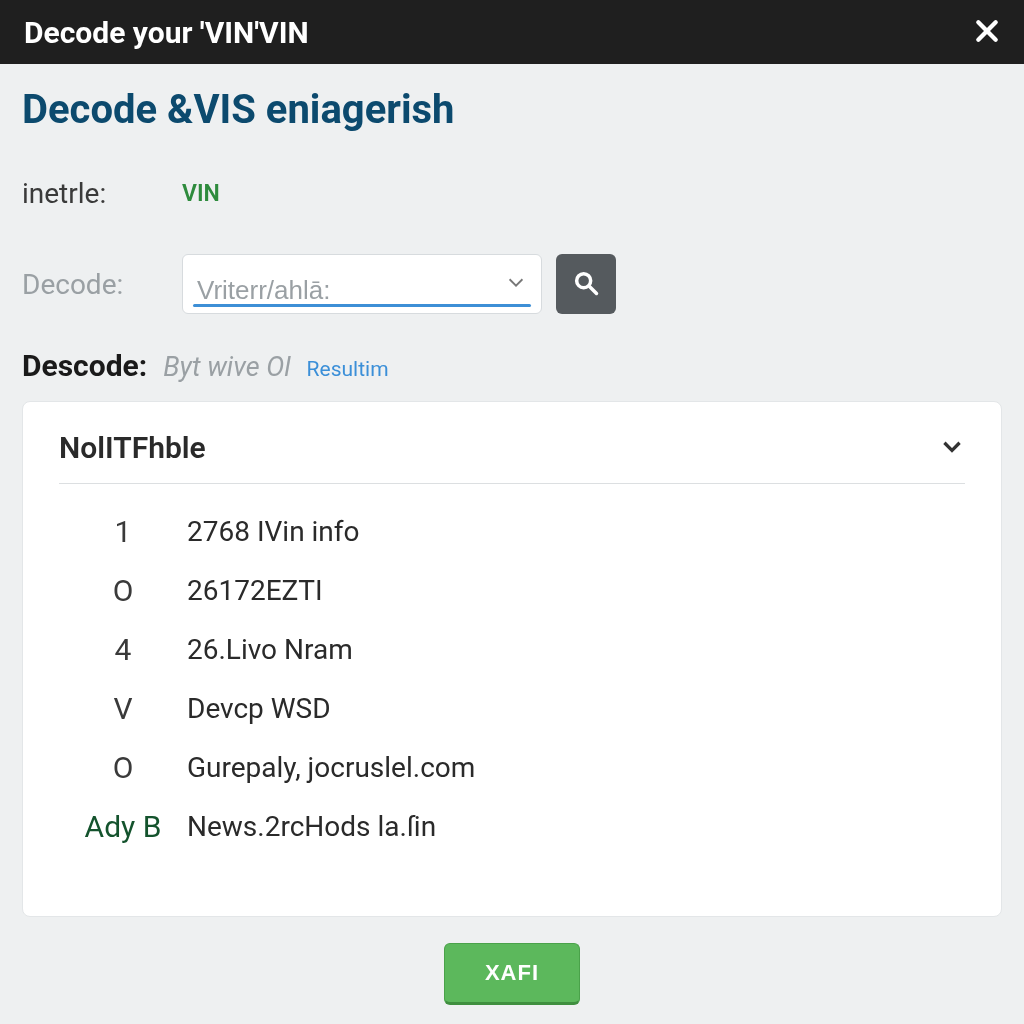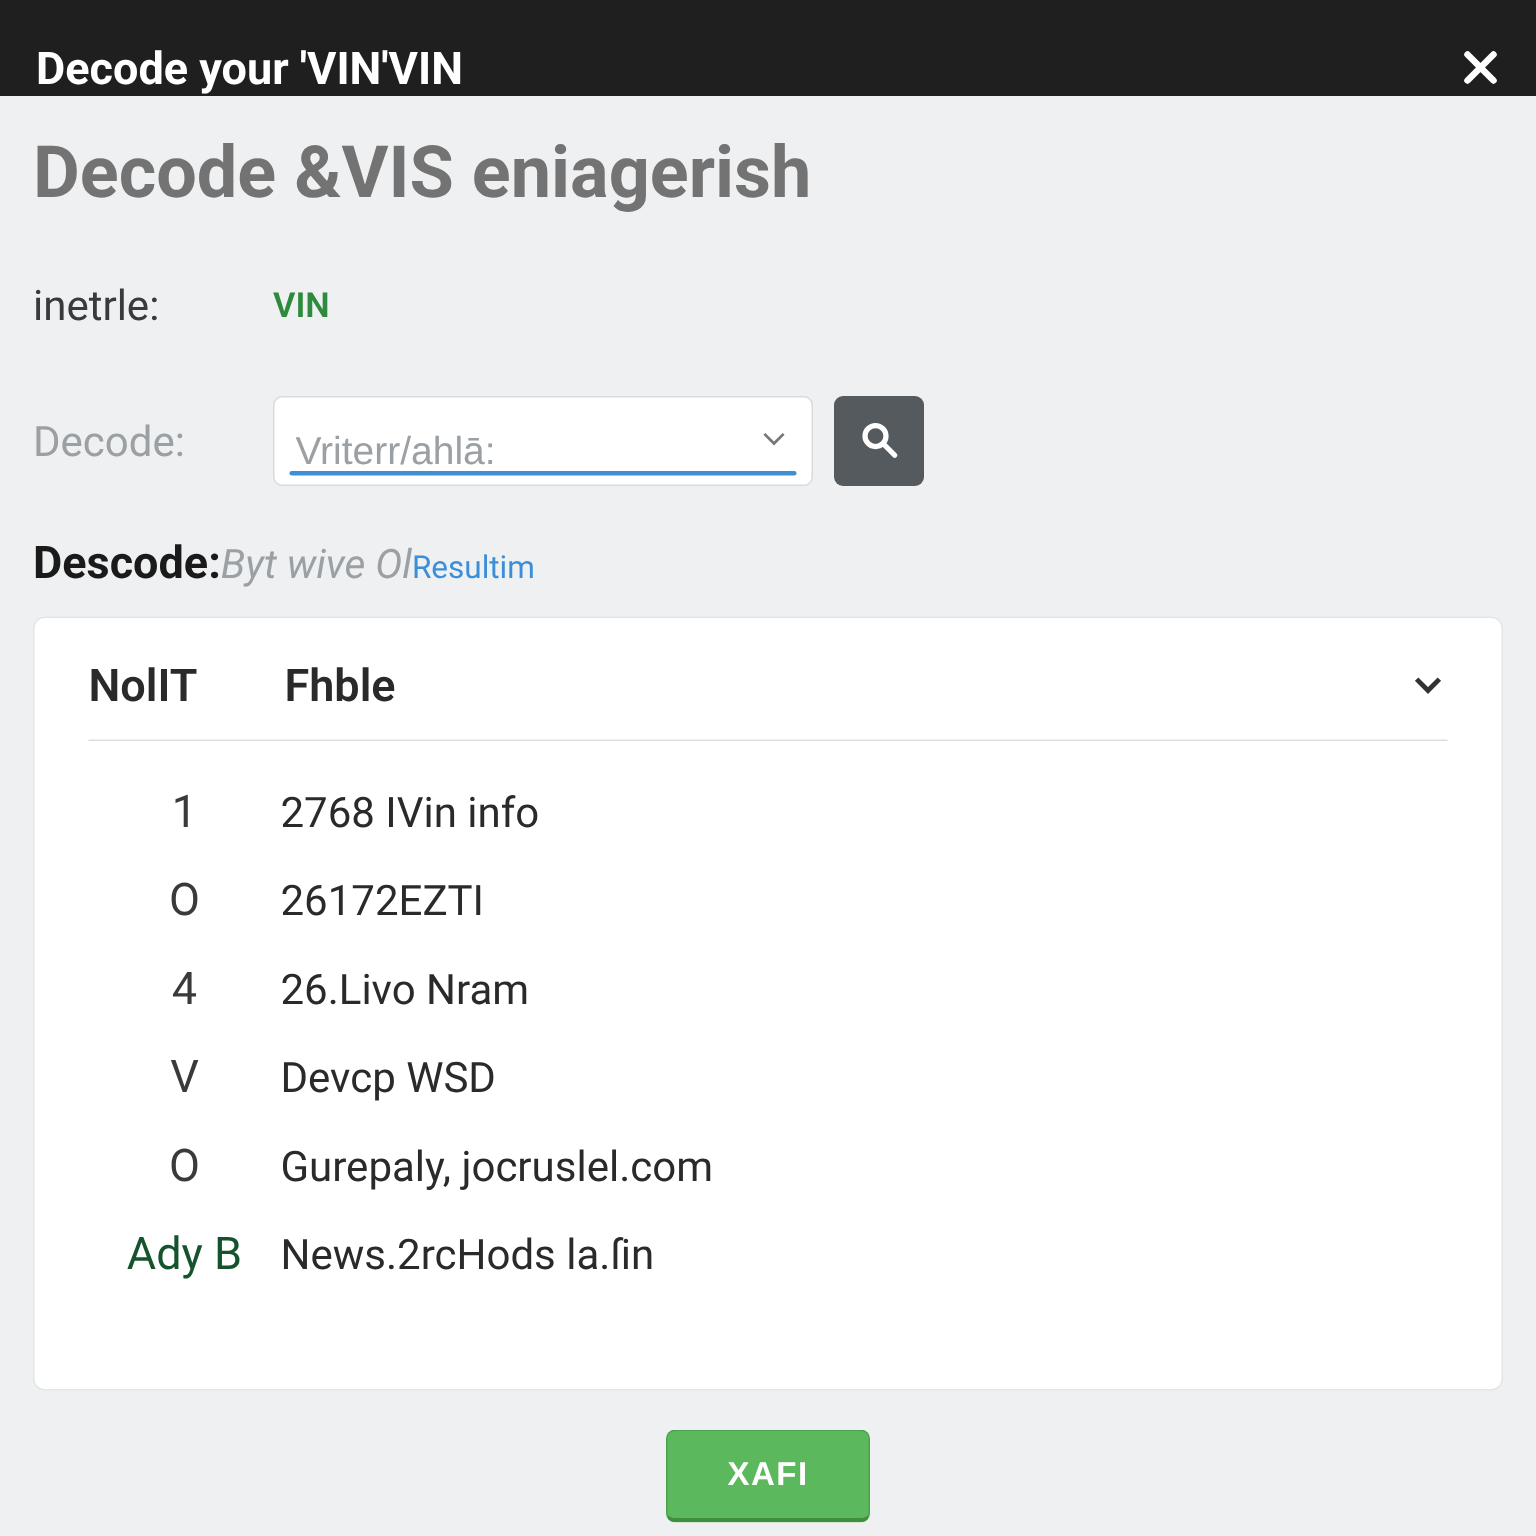--- a/index.html
+++ b/index.html
@@ -1,38 +1,38 @@
 <!DOCTYPE html>
 <html><head>
 <meta charset="utf-8">
 <style>
   * { box-sizing: border-box; margin: 0; padding: 0; }
   html, body { width: 1024px; height: 1024px; font-family: -apple-system, "Segoe UI", Roboto, Arial, sans-serif; background: #eef0f1; overflow: hidden; }
-  .titlebar { background: #1f1f1f; color: #fff; height: 64px; display: flex; align-items: flex-end; justify-content: space-between; padding: 0 24px; }
+  .titlebar { background: #1f1f1f; color: #fff; height: 64px; display: flex; align-items: center; justify-content: space-between; padding: 0 24px; }
   .titlebar h1 { font-size: 30px; font-weight: 700; }
   .close-x { font-size: 34px; font-weight: 700; cursor: pointer; line-height: 1; }
   .content { padding: 22px 22px 0 22px; }
-  .page-title { font-size: 48px; font-weight: 700; color: #737373; margin-bottom: 28px; }
+  .page-title { font-size: 40px; font-weight: 700; color: #0c4a6e; margin-bottom: 28px; }
   .form-row { display: flex; align-items: center; margin-bottom: 18px; margin-top: 44px; }
   .form-label { width: 160px; font-size: 28px; color: #3a3a3a; }
   .form-label.muted { color: #9aa0a4; }
   .vin-text { font-size: 23px; font-weight: 600; color: #2e8b3d; }
   .select-wrap { position: relative; width: 360px; height: 60px; background: #fff; border: 1px solid #d7dbde; border-radius: 6px; display: flex; align-items: center; padding: 12px 48px 0 14px; }
   .select-wrap input { border: none; outline: none; width: 100%; font-size: 26px; color: #333; background: transparent; }
   .select-wrap input::placeholder { color: #9aa0a4; }
   .select-wrap .underline { position: absolute; left: 10px; right: 10px; bottom: 6px; height: 3px; background: #3d8fd6; border-radius: 2px; }
   .select-wrap .chev { position: absolute; right: 14px; top: 50%; transform: translateY(-50%); }
   .search-btn { width: 60px; height: 60px; margin-left: 14px; background: #555a5e; border: none; border-radius: 6px; display: flex; align-items: center; justify-content: center; cursor: pointer; }
-  .decode-row { display: flex; align-items: baseline; margin-top: 34px; margin-bottom: 18px; }
+  .decode-row { display: flex; align-items: baseline; gap: 16px; margin-top: 34px; margin-bottom: 18px; }
   .decode-label { font-size: 30px; font-weight: 700; color: #1a1a1a; }
   .decode-sub { font-size: 27px; font-style: italic; color: #9aa0a4; }
   .decode-link { font-size: 21px; color: #3b8fd8; text-decoration: none; }
   .panel { background: #fff; border: 1px solid #e3e6e8; border-radius: 8px; padding: 28px 36px 60px 36px; min-height: 500px; }
   .panel-head { display: flex; align-items: center; justify-content: space-between; border-bottom: 1px solid #dcdfe1; padding-bottom: 18px; margin-bottom: 18px; }
-  .head-cols { display: flex; gap: 58px; }
+  .head-cols { display: flex; }
   .head-col { font-size: 30px; font-weight: 600; color: #2a2a2a; }
   .trow { display: flex; align-items: center; padding: 12px 0; }
   .tcol1 { width: 128px; font-size: 30px; color: #3a3a3a; text-align: center; }
   .tcol1.muted { color: #14532d; }
   .tcol2 { font-size: 28px; color: #2a2a2a; }
   .footer { display: flex; justify-content: center; padding: 26px 0; }
   .action-btn { background: #5cb85c; border: 1px solid #4aa24a; border-bottom: 3px solid #3f8f3f; color: #fff; font-size: 22px; font-weight: 600; padding: 16px 40px; border-radius: 6px; cursor: pointer; letter-spacing: 1px; }
 </style>
 </head>
 <body>

